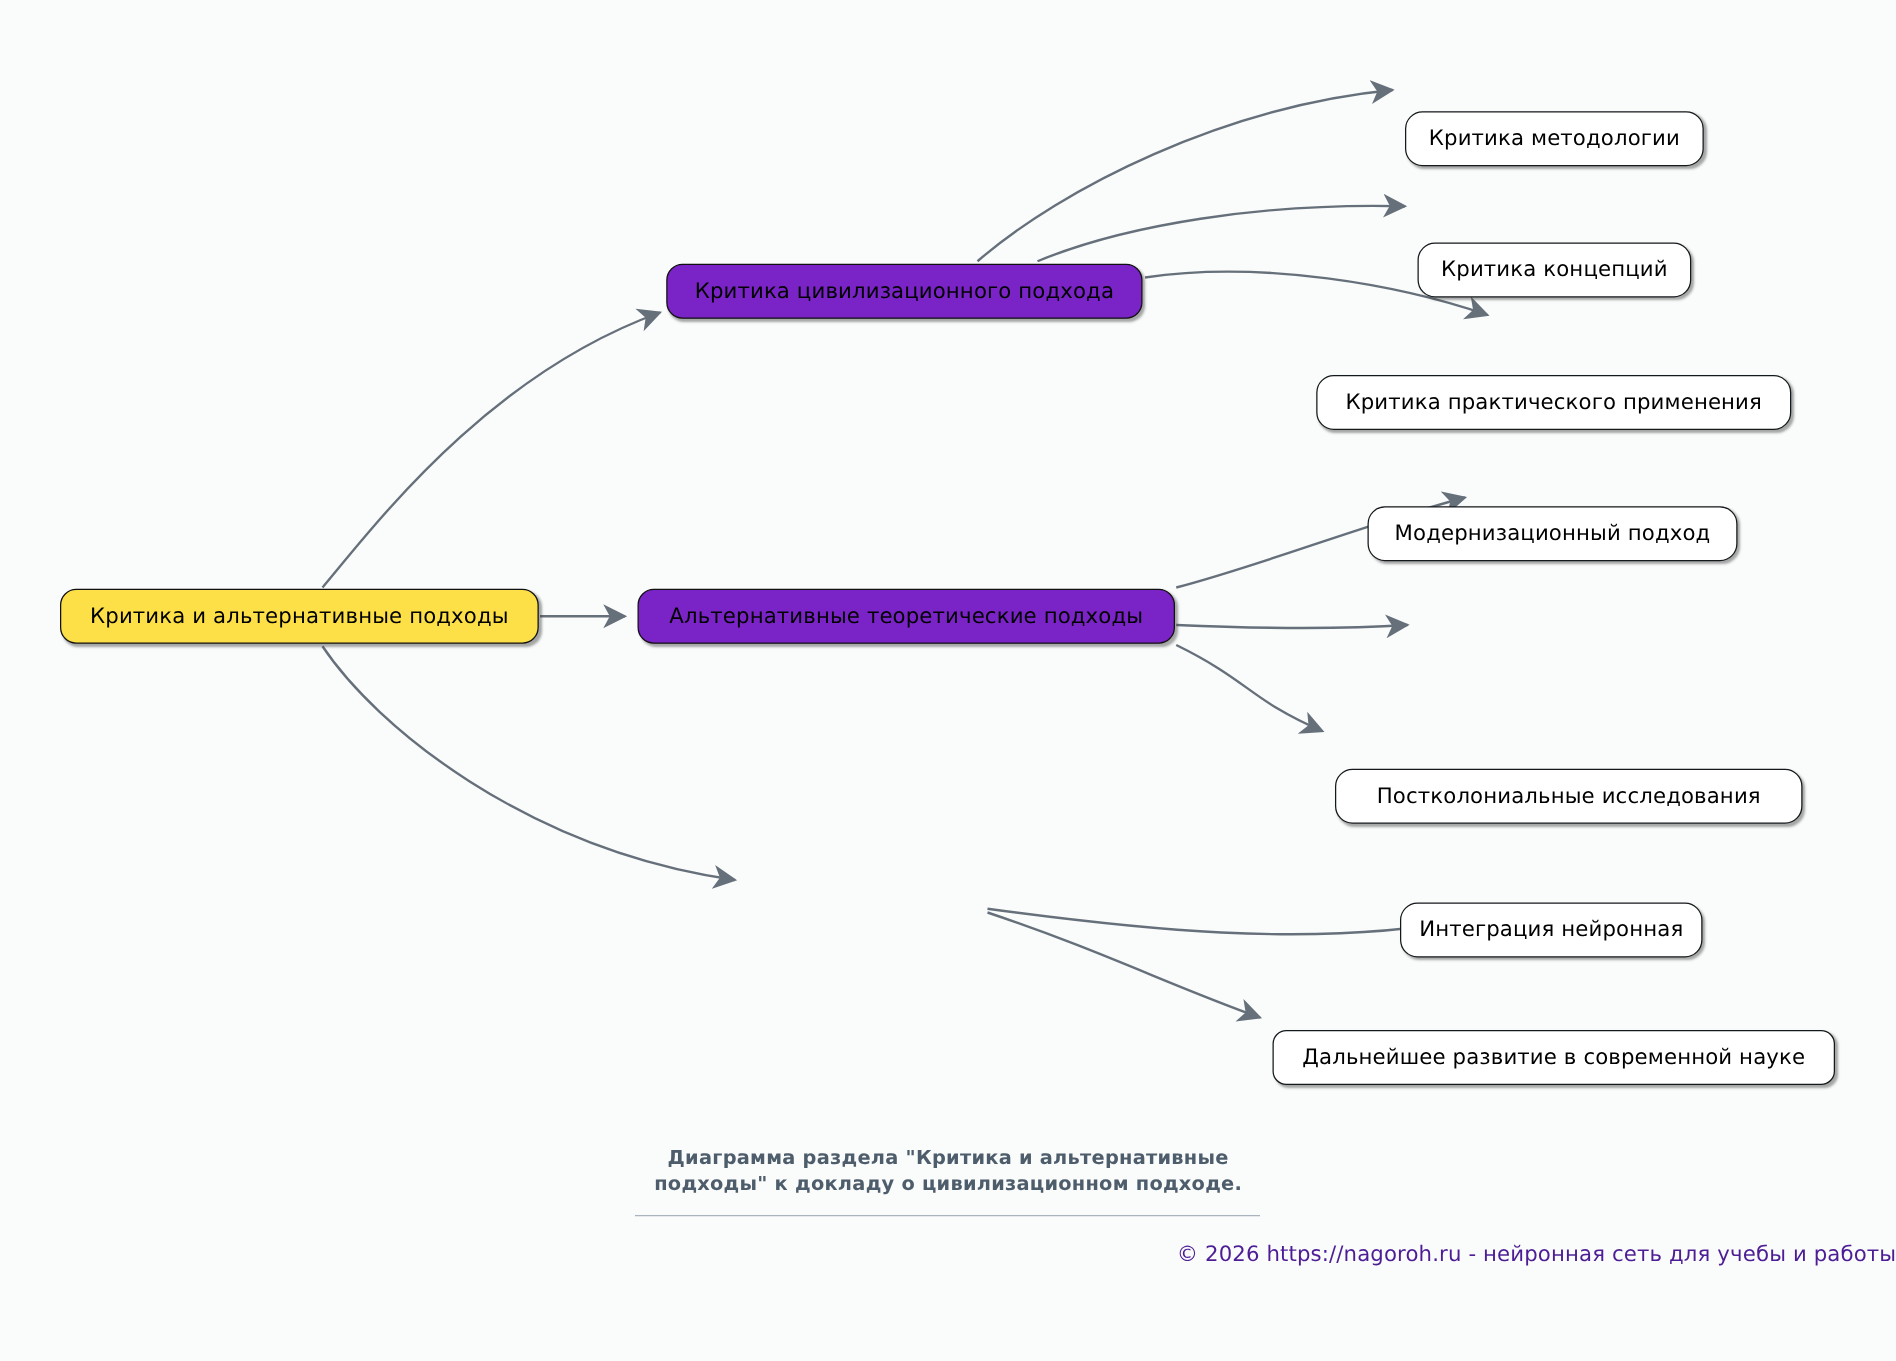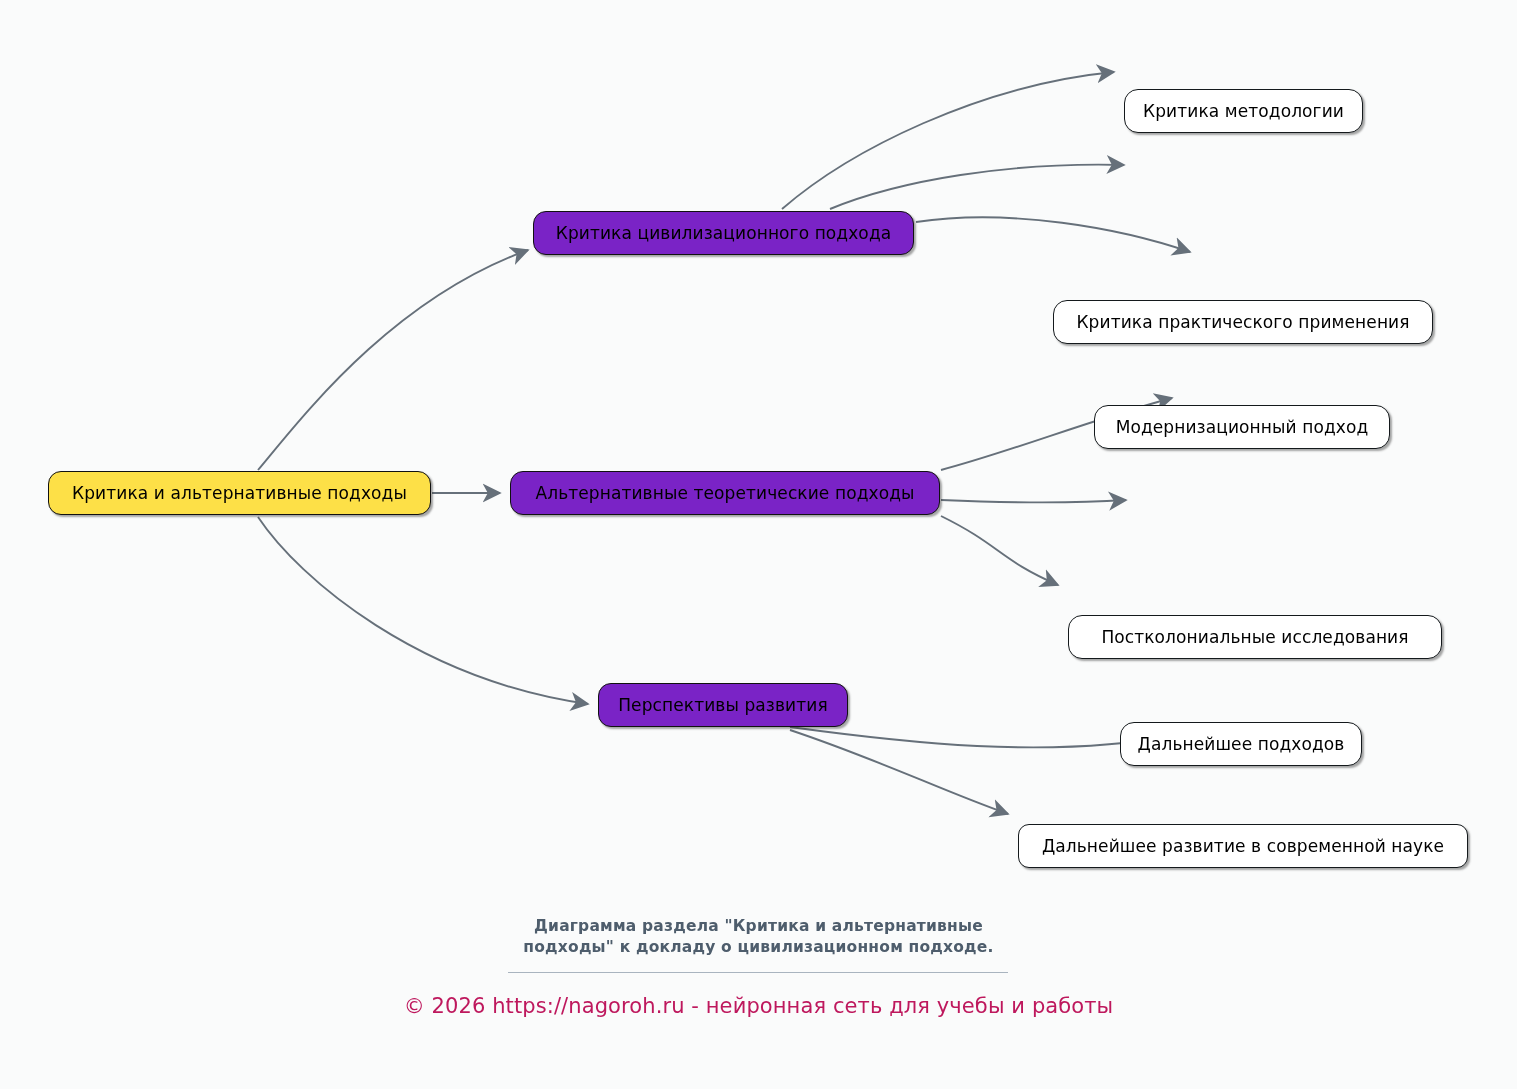--- a/index.html
+++ b/index.html
@@ -83,23 +83,24 @@
     position: absolute;
     left: 508px;
     top: 972px;
     width: 500px;
     height: 1px;
     background: #a9b4bf;
   }
   .footer-credit {
     top: 994px;
     font-family: "DejaVu Sans", sans-serif;
-    font-size: 21px;
-    color: #be185d;
+    font-size: 17px;
+    color: #4c1d95;
     letter-spacing: 0.1px;
+    text-align: right;
   }
 </style>
 </head>
 <body>
 
 <div id="canvas">
 
   <svg class="edge-layer" viewBox="0 0 1517 1089" xmlns="http://www.w3.org/2000/svg">
     <defs>
       <marker id="arrow" viewBox="0 0 12 12" refX="10" refY="6" markerWidth="11" markerHeight="11" orient="auto-start-reverse">
@@ -128,39 +129,39 @@
   <div class="node root" style="left:48px; top:471px; width:383px; height:44px;">
     <span class="node-label">Критика и альтернативные подходы</span>
   </div>
 
   <div class="node branch" style="left:533px; top:211px; width:381px; height:44px;">
     <span class="node-label">Критика цивилизационного подхода</span>
   </div>
   <div class="node leaf" style="left:1124px; top:50px; width:239px; height:44px;">
     <span class="node-label">Критика методологии</span>
   </div>
+  <div class="node leaf" style="left:1134px; top:155px; width:219px; height:44px;">
+    <span class="node-label">Критика концепций</span>
+  </div>
   <div class="node leaf" style="left:1053px; top:261px; width:380px; height:44px;">
     <span class="node-label">Критика практического применения</span>
   </div>
 
   <div class="node branch" style="left:510px; top:471px; width:430px; height:44px;">
     <span class="node-label">Альтернативные теоретические подходы</span>
   </div>
   <div class="node leaf" style="left:1094px; top:366px; width:296px; height:44px;">
     <span class="node-label">Модернизационный подход</span>
   </div>
   <div class="node leaf" style="left:1068px; top:576px; width:374px; height:44px;">
     <span class="node-label">Постколониальные исследования</span>
   </div>
 
-  <div class="node branch" style="left:598px; top:683px; width:250px; height:44px;">
-    <span class="node-label">Перспективы развития</span>
-  </div>
   <div class="node leaf" style="left:1120px; top:683px; width:242px; height:44px;">
-    <span class="node-label">Дальнейшее подходов</span>
+    <span class="node-label">Интеграция нейронная</span>
   </div>
   <div class="node leaf" style="left:1018px; top:785px; width:450px; height:44px;border-radius:11px;">
     <span class="node-label">Дальнейшее развитие в современной науке</span>
   </div>
 
   <div class="footer footer-title">
     <span class="ft-line">Диаграмма раздела "Критика и альтернативные</span>
     <span class="ft-line">подходы" к докладу о цивилизационном подходе.</span>
   </div>
   <div class="footer-rule"></div>

